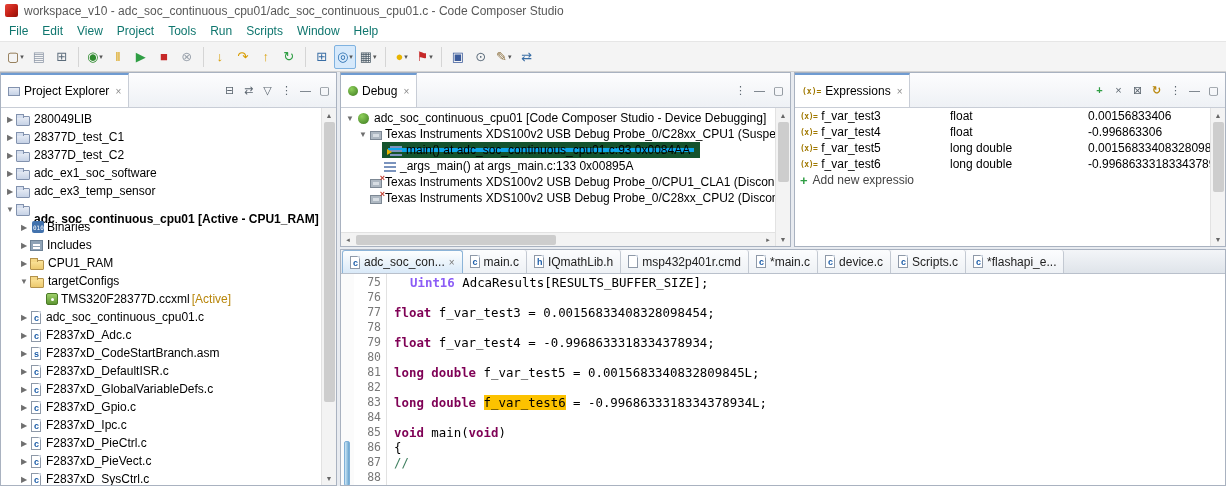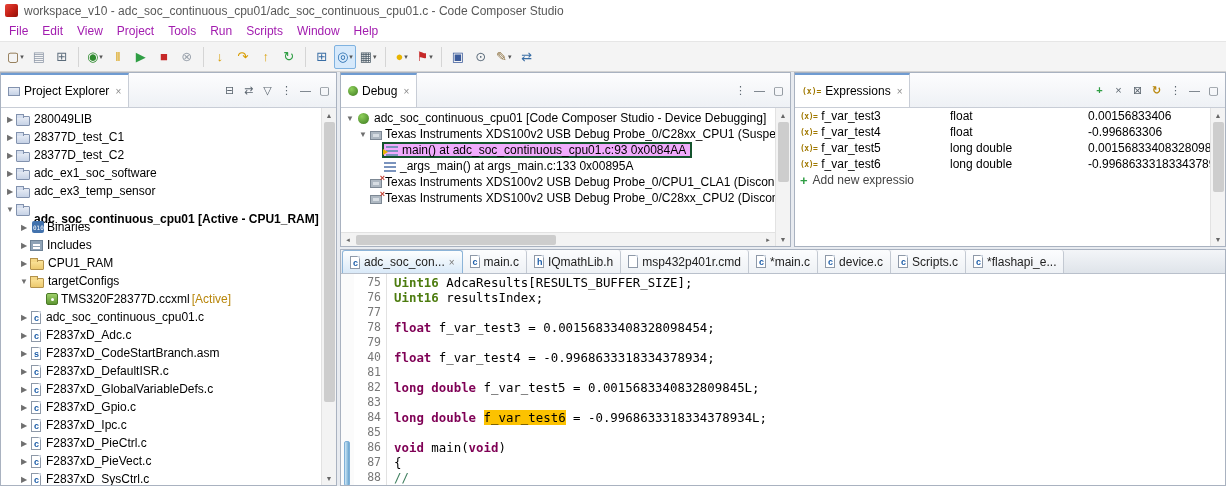--- a/index.html
+++ b/index.html
@@ -5,21 +5,21 @@
   *{box-sizing:border-box;margin:0;padding:0;}
   html,body{width:1226px;height:486px;overflow:hidden;background:#fff;}
   body{font-family:"Liberation Sans","DejaVu Sans",sans-serif;font-size:12px;color:#000;}
   .window{width:1226px;height:486px;display:flex;flex-direction:column;background:#e8ebf0;}
 
   
   .titlebar{height:21px;background:#fff;display:flex;align-items:center;padding-left:5px;gap:6px;flex:none;}
   .app-icon{width:13px;height:13px;border-radius:2px;background:linear-gradient(135deg,#e8453a 0%,#c21f14 55%,#8f1109 100%);flex:none;}
   .title-text{color:#585858;white-space:nowrap;}
   .menubar{height:20px;background:#fff;display:flex;align-items:center;padding-left:2px;flex:none;}
-  .menu-item{padding:2px 7px;color:#a21caf;cursor:default;}
+  .menu-item{padding:2px 7px;color:#0f766e;cursor:default;}
   .toolbar{height:31px;background:#f4f4f4;border-top:1px solid #e6e6e6;border-bottom:1px solid #d2d2d2;display:flex;align-items:center;padding-left:4px;gap:1px;flex:none;}
   .tb-btn{height:24px;min-width:22px;display:flex;align-items:center;justify-content:center;border:1px solid transparent;border-radius:2px;padding:0 2px;}
   .tb-btn.active{background:#d6e9fb;border-color:#7fb2e0;}
   .tb-glyph{font-size:13px;line-height:1;}
   .tb-caret{font-size:7px;color:#555;margin-left:1px;}
   .tb-sep{width:1px;height:20px;background:#d5d5d5;margin:0 4px;}
 
   
   .main{flex:1;display:flex;overflow:hidden;padding:0;}
   .panel{background:#fff;border:1px solid #a9b2c0;display:flex;flex-direction:column;overflow:hidden;}
@@ -62,21 +62,21 @@
 
   .fic{width:10px;height:13px;background:#fff;border:1px solid #8e99a8;position:relative;flex:none;margin:0 4px 0 1px;}
   .fic::after{content:"";position:absolute;right:-1px;top:-1px;border-left:3px solid transparent;border-top:3px solid #cdd5e0;}
   .fic>span{position:absolute;left:2px;top:0;font-size:9px;line-height:12px;font-weight:bold;color:#1f5fa9;}
 
   
   .debug-body{position:relative;flex:1;overflow:hidden;}
   .dtree{position:absolute;left:0;top:0;right:15px;bottom:14px;overflow:hidden;padding-top:2px;}
   .drow{height:16px;display:flex;align-items:center;white-space:nowrap;}
   .dcontent{display:flex;align-items:center;height:16px;padding:0 4px 0 1px;}
-  .dcontent.selbg{background:#f0abfc;border:2px solid #14532d;}
+  .dcontent.selbg{background:#0ea5e9;border:6px solid #14532d;}
   .dlabel{margin-left:3px;}
   .dicon{width:14px;height:12px;flex:none;position:relative;display:inline-block;}
   .dicon-session{width:11px;height:11px;margin:1px 2px 0 1px;border-radius:50%;background:radial-gradient(circle at 35% 30%,#8ecf5a,#3c7a1f);}
   .dicon-device,.dicon-device_off{width:12px;height:9px;margin-top:2px;background:#aeb8c2;border:1px solid #7d8894;}
   .dicon-device::after,.dicon-device_off::after{content:"";position:absolute;left:2px;right:2px;top:2px;bottom:2px;background:#d7dde3;}
   .dicon-device_off::before{content:"×";position:absolute;right:-4px;top:-7px;color:#c0392b;font-size:9px;font-weight:bold;z-index:1;}
   .dicon-frame,.dicon-frame_cur{width:12px;height:10px;margin:2px 1px 0 1px;background:repeating-linear-gradient(to bottom,#7a93bd 0 2px,transparent 2px 4px);}
   .dicon-frame_cur::before{content:"";position:absolute;left:-3px;top:3px;border-top:3px solid transparent;border-bottom:3px solid transparent;border-left:5px solid #e8b400;}
 
   
@@ -113,21 +113,21 @@
   .etab.active{background:linear-gradient(#fdfefe,#d9e9f8);border:1px solid #8cb4d8;border-bottom:none;}
   .etab-close{color:#777;font-size:10px;margin-left:4px;}
   .code-wrap{flex:1;display:flex;overflow:hidden;background:#fff;font-family:"DejaVu Sans Mono","Liberation Mono",monospace;font-size:12.4px;}
   .ann-ruler{width:13px;background:#fbfbfb;position:relative;flex:none;}
   .range-bar{position:absolute;left:3px;width:6px;background:linear-gradient(to right,#cfe7f5,#6aa5cf);border:1px solid #7fb0d8;border-radius:2px;}
   .ln-ruler{width:33px;flex:none;background:#fff;color:#787878;text-align:right;padding:1px 5px 0 0;border-right:1px solid #e2e2e2;}
   .lnum{height:15px;line-height:15px;font-size:11.5px;}
   .code-lines{flex:1;padding:1px 0 0 7px;overflow:hidden;min-width:0;}
   .cline{height:15px;line-height:15px;white-space:pre;}
   .k{color:#7f0055;font-weight:bold;}
-  .t{color:#4d7c0f;font-weight:bold;}
+  .t{color:#8b5cf6;font-weight:bold;margin-left:16px;}
   .cm{color:#3f7f5f;}
   .hl{background:#fcc200;}
 </style>
 </head>
 <body>
 
 <div class="window">
   <div class="titlebar">
     <div class="app-icon"></div>
     <span class="title-text">workspace_v10 - adc_soc_continuous_cpu01/adc_soc_continuous_cpu01.c - Code Composer Studio</span>
@@ -589,33 +589,32 @@
         <div class="code-wrap">
           <div class="ann-ruler">
             <div class="range-bar" style="top: 167px; height: 45px;"></div>
           </div>
           <div class="ln-ruler">
               <div class="lnum">75</div>
               <div class="lnum">76</div>
               <div class="lnum">77</div>
               <div class="lnum">78</div>
               <div class="lnum">79</div>
-              <div class="lnum">40</div>
+              <div class="lnum">80</div>
               <div class="lnum">81</div>
               <div class="lnum">82</div>
               <div class="lnum">83</div>
               <div class="lnum">84</div>
               <div class="lnum">85</div>
               <div class="lnum">86</div>
               <div class="lnum">87</div>
               <div class="lnum">88</div>
             </div>
           <div class="code-lines">
               <div class="cline"><span class="t">Uint16</span><span> AdcaResults[RESULTS_BUFFER_SIZE];</span></div>
-              <div class="cline"><span class="t">Uint16</span><span> resultsIndex;</span></div>
               <div class="cline"></div>
               <div class="cline"><span class="k">float</span><span> f_var_test3 = 0.00156833408328098454;</span></div>
               <div class="cline"></div>
               <div class="cline"><span class="k">float</span><span> f_var_test4 = -0.9968633318334378934;</span></div>
               <div class="cline"></div>
               <div class="cline"><span class="k">long double</span><span> f_var_test5 = 0.0015683340832809845L;</span></div>
               <div class="cline"></div>
               <div class="cline"><span class="k">long double</span><span> </span><span class="hl">f_var_test6</span><span> = -0.9968633318334378934L;</span></div>
               <div class="cline"></div>
               <div class="cline"><span class="k">void</span><span> main(</span><span class="k">void</span><span>)</span></div>

